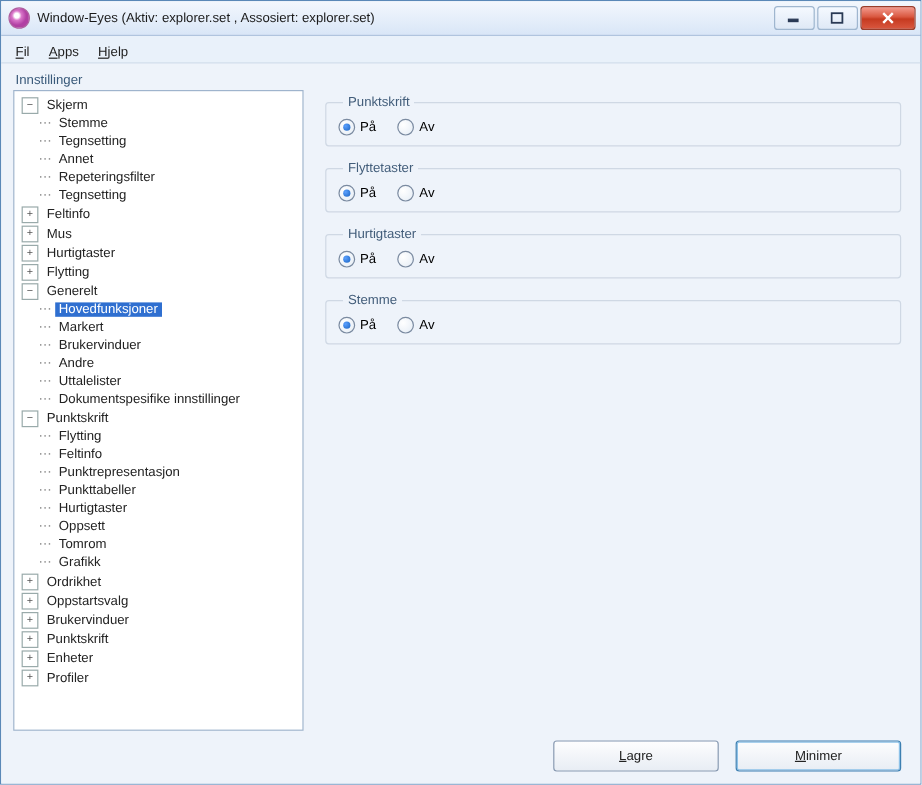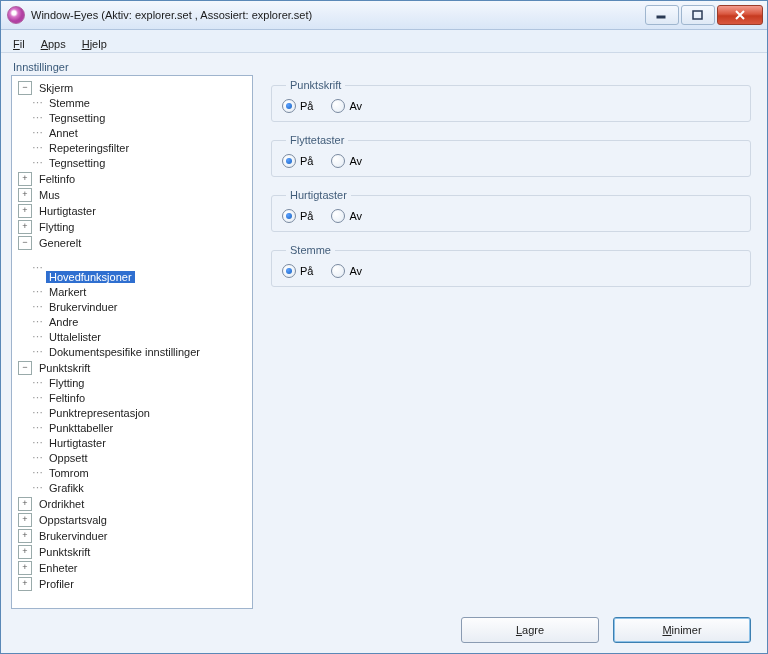--- a/index.html
+++ b/index.html
@@ -131,21 +131,20 @@
     text-align: left;
     flex: none;
   }
   .node-label {
     padding: 0 3px;
     color: #222;
   }
   .node-label.selected {
     background: #2f6fd0;
     color: #fff;
-    margin-top: 20px;
   }
   .settings {
     flex: 1;
     padding: 4px 6px 0 0;
   }
   .group {
     margin-bottom: 12px;
   }
   fieldset.gbox {
     border: 1px solid #cfd8e4;

